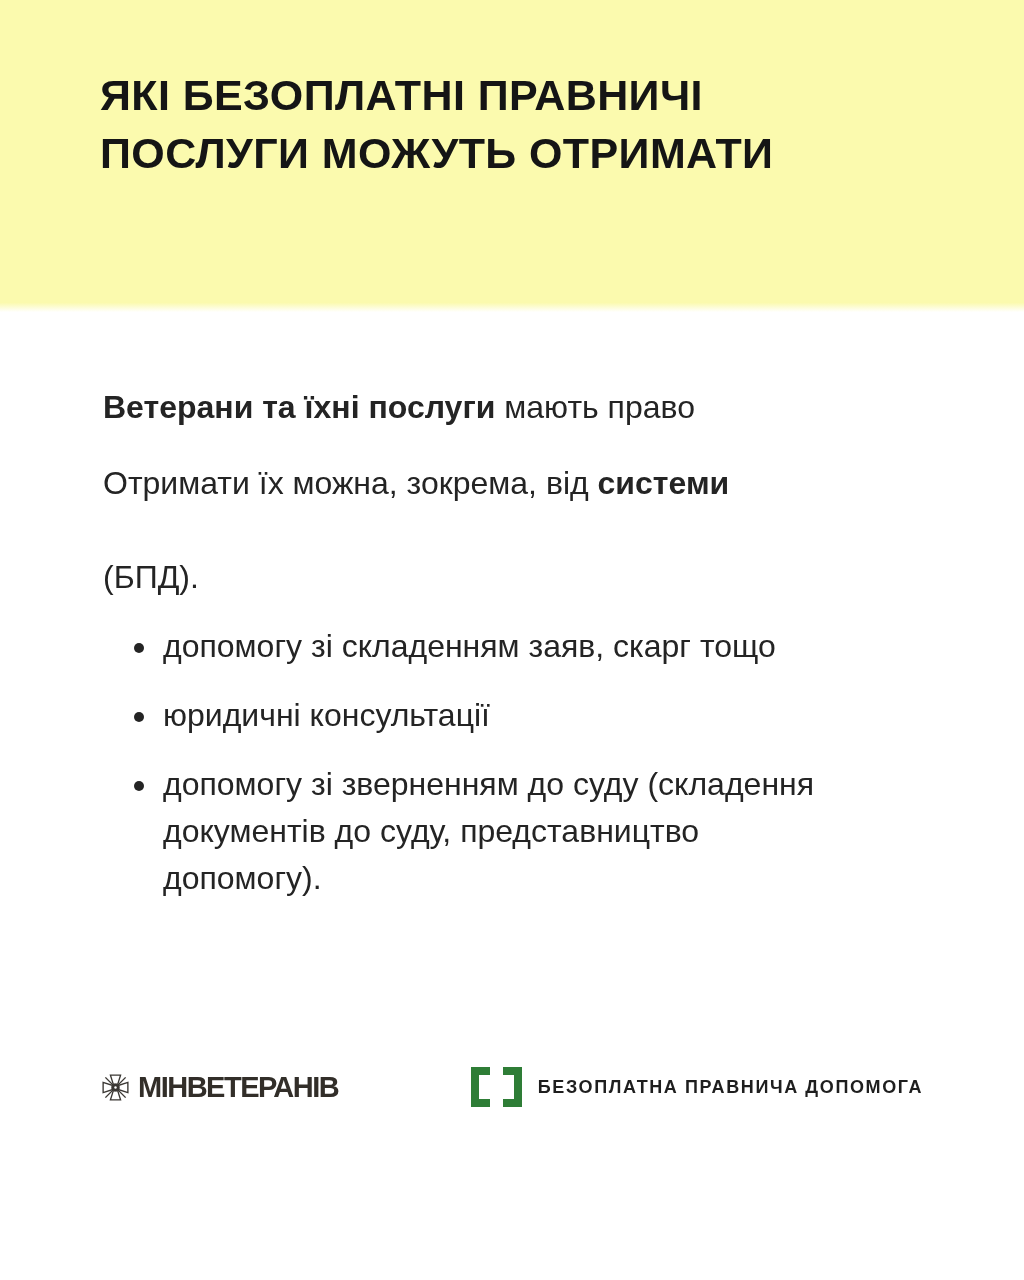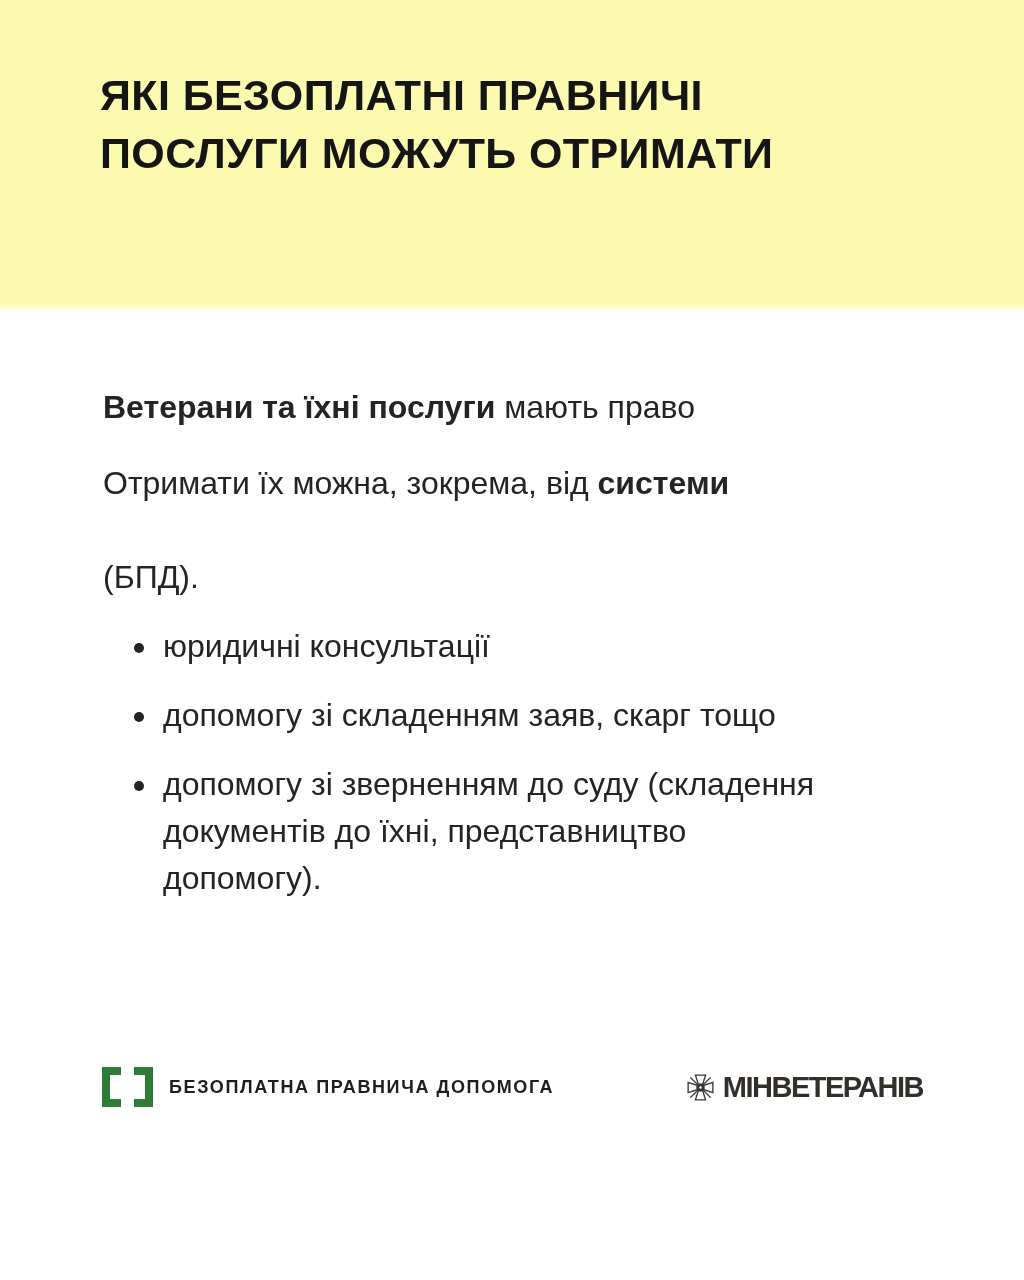--- a/index.html
+++ b/index.html
@@ -114,55 +114,55 @@
 <div class="content">
 
   <p class="para first"><strong>Ветерани та їхні послуги</strong><span> мають право</span><br></p>
 
   <p class="para"><span>Отримати їх можна, зокрема, від </span><strong>системи</strong><br><br><span>(БПД).</span></p>
 
 
   <ul class="bullets">
     <li class="bullet-item">
       <span class="dot"></span>
+      <span><span>допомогу зі складенням заяв, скарг тощо</span></span>
+    </li>
+    <li class="bullet-item">
+      <span class="dot"></span>
       <span><span>юридичні консультації</span></span>
     </li>
     <li class="bullet-item">
       <span class="dot"></span>
-      <span><span>допомогу зі складенням заяв, скарг тощо</span></span>
-    </li>
-    <li class="bullet-item">
-      <span class="dot"></span>
-      <span><span>допомогу зі зверненням до суду (складення</span><br><span>документів до їхні, представництво</span><br><span>допомогу).</span></span>
+      <span><span>допомогу зі зверненням до суду (складення</span><br><span>документів до суду, представництво</span><br><span>допомогу).</span></span>
     </li>
   </ul>
 
 </div>
 
 <div class="footer">
-
-  <div class="logo">
-    <svg class="bpd-icon" width="51" height="40" viewBox="0 0 51 40" aria-hidden="true">
-      <path d="M0 0 H19 V8 H8 V32 H19 V40 H0 Z" fill="#2E7D36"></path>
-      <path d="M51 0 H32 V8 H43 V32 H32 V40 H51 Z" fill="#2E7D36"></path>
-    </svg>
-    <span class="bpd-label">БЕЗОПЛАТНА ПРАВНИЧА ДОПОМОГА</span>
-  </div>
 
   <div class="logo">
     <svg class="minvet-icon" width="27" height="27" viewBox="0 0 24 24" aria-hidden="true">
       <g stroke="#3a3733" stroke-width="1.2" fill="none">
         <line x1="3" y1="3" x2="21" y2="21"></line>
         <line x1="21" y1="3" x2="3" y2="21"></line>
       </g>
       <g fill="#ffffff" stroke="#3a3733" stroke-width="1.2" stroke-linejoin="miter">
         <path d="M7.5 1 H16.5 L14 9 H10 Z"></path>
         <path d="M23 7.5 V16.5 L15 14 V10 Z"></path>
         <path d="M16.5 23 H7.5 L10 15 H14 Z"></path>
         <path d="M1 16.5 V7.5 L9 10 V14 Z"></path>
       </g>
       <circle cx="12" cy="12" r="3.4" fill="#3a3733"></circle>
       <circle cx="12" cy="12" r="1.1" fill="#ffffff"></circle>
     </svg>
     <span class="minvet-label">МІНВЕТЕРАНІВ</span>
   </div>
 
+  <div class="logo">
+    <svg class="bpd-icon" width="51" height="40" viewBox="0 0 51 40" aria-hidden="true">
+      <path d="M0 0 H19 V8 H8 V32 H19 V40 H0 Z" fill="#2E7D36"></path>
+      <path d="M51 0 H32 V8 H43 V32 H32 V40 H51 Z" fill="#2E7D36"></path>
+    </svg>
+    <span class="bpd-label">БЕЗОПЛАТНА ПРАВНИЧА ДОПОМОГА</span>
+  </div>
+
 </div>
 
 </body></html>

